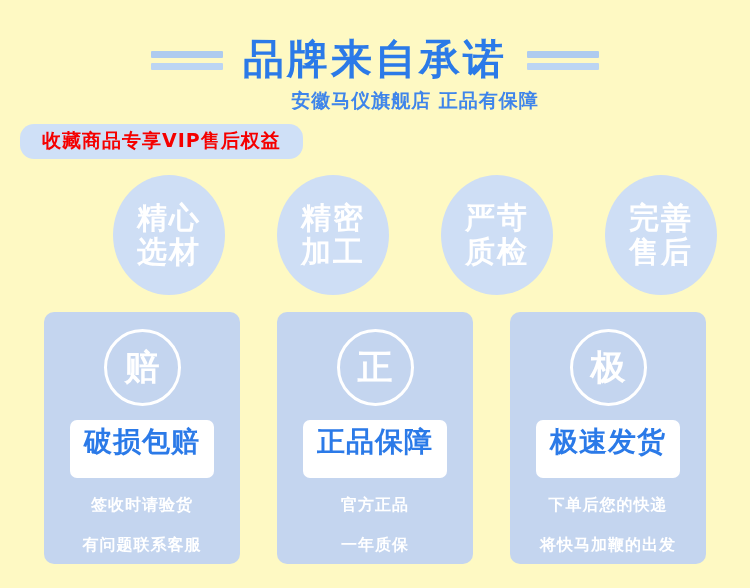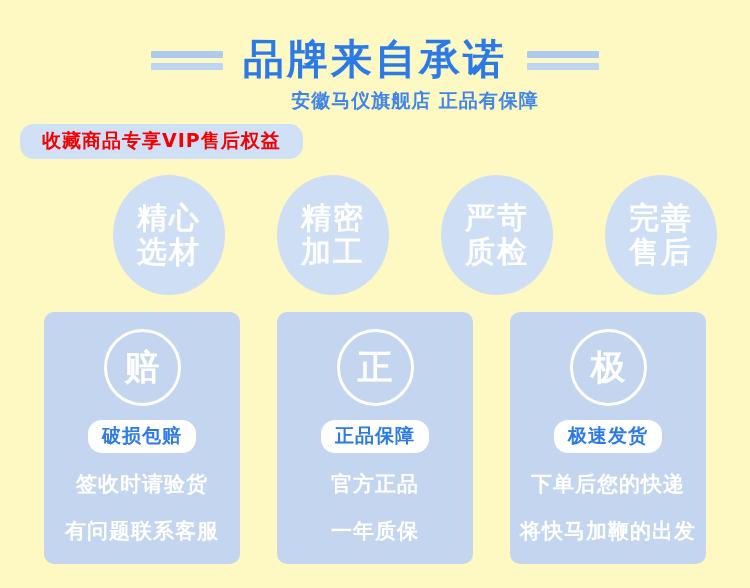--- a/index.html
+++ b/index.html
@@ -164,31 +164,31 @@
   }
   .card-ring .glyph {
     font-size: 35px;
     font-weight: bold;
     color: #ffffff;
     line-height: 1;
   }
   .card-badge {
     margin-top: 14px;
     background: #ffffff;
-    border-radius: 14px;
-    padding: 3px 14px 4px 14px;
-    font-size: 19px;
+    border-radius: 7px;
+    padding: 3px 14px 17px 14px;
+    font-size: 28px;
     font-weight: bold;
     color: #2b7ae8;
     letter-spacing: 1px;
     white-space: nowrap;
   }
   .card-line {
     margin-top: 17px;
-    font-size: 21px;
+    font-size: 16px;
     color: #ffffff;
     font-weight: bold;
     letter-spacing: 1px;
     white-space: nowrap;
   }
   .card-line.second {
     margin-top: 19px;
   }
 </style>
 </head>

